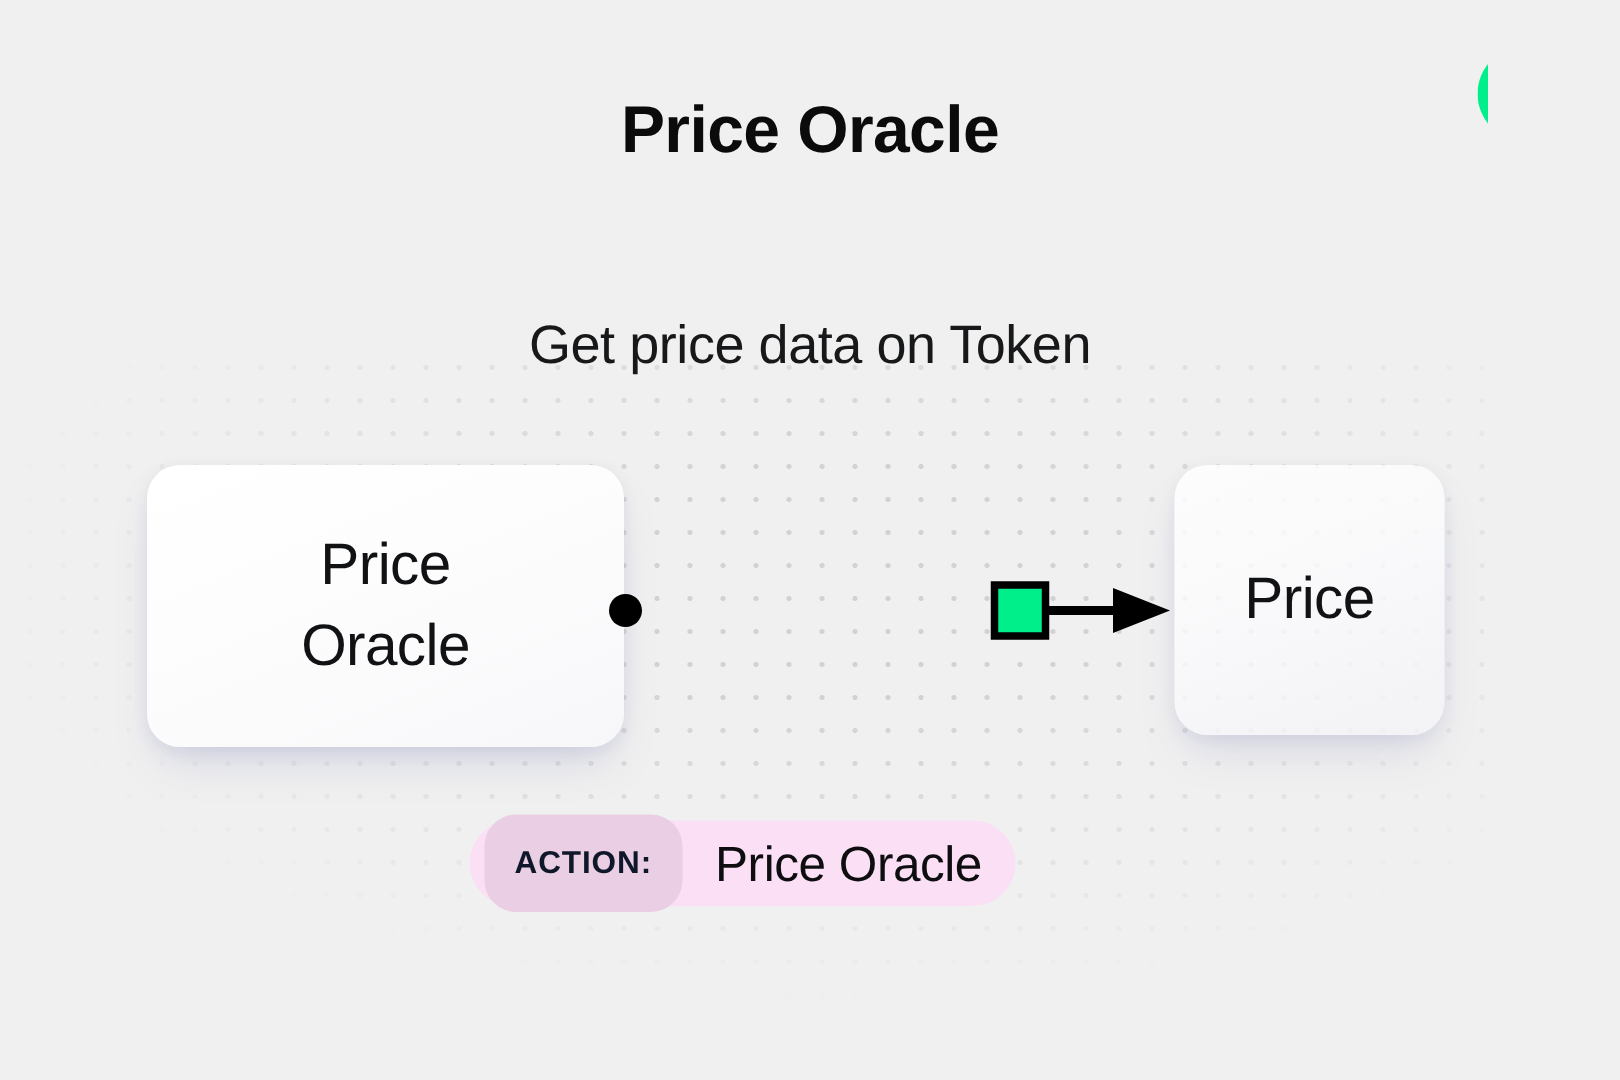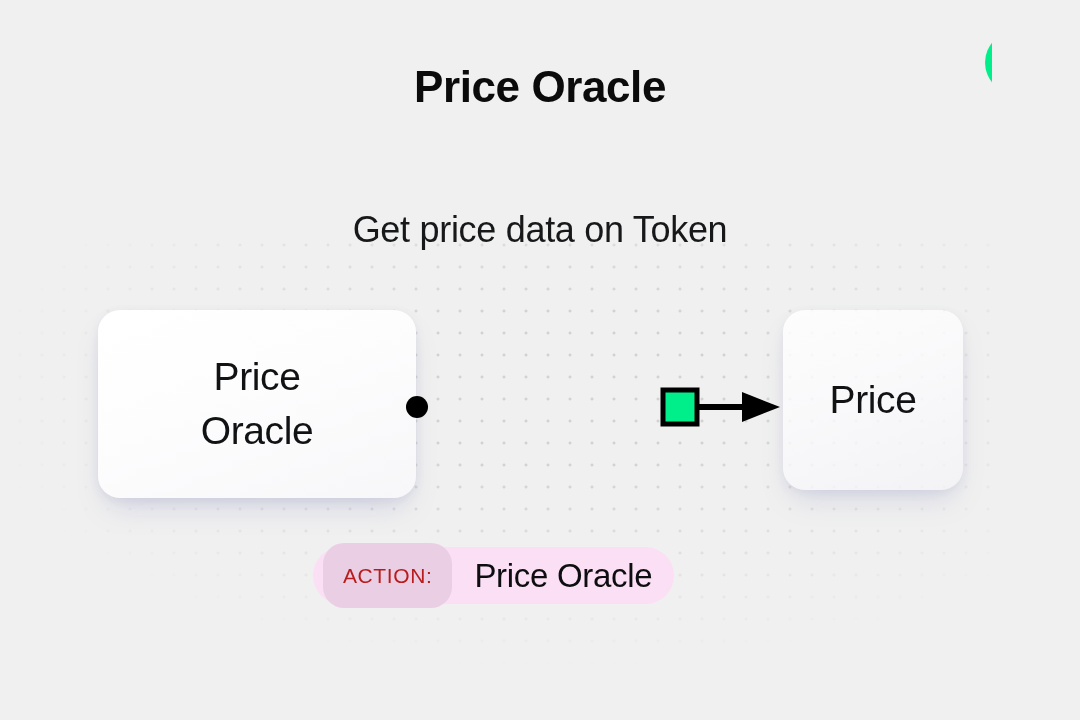--- a/index.html
+++ b/index.html
@@ -142,23 +142,23 @@
 
   .action-chip {
     display: flex;
     align-items: center;
     justify-content: center;
     height: 41px;
     padding: 12px 20px;
     border-radius: 21px;
     background: #eacfe4;
     font-size: 21px;
-    font-weight: 400;
+    font-weight: 700;
     letter-spacing: 0.6px;
-    color: #b91c1c;
+    color: #0f172a;
   }
 
   .action-value {
     margin-left: 22px;
     font-size: 33px;
     font-weight: 400;
     letter-spacing: -0.3px;
     color: #0e0e10;
   }
 </style>

